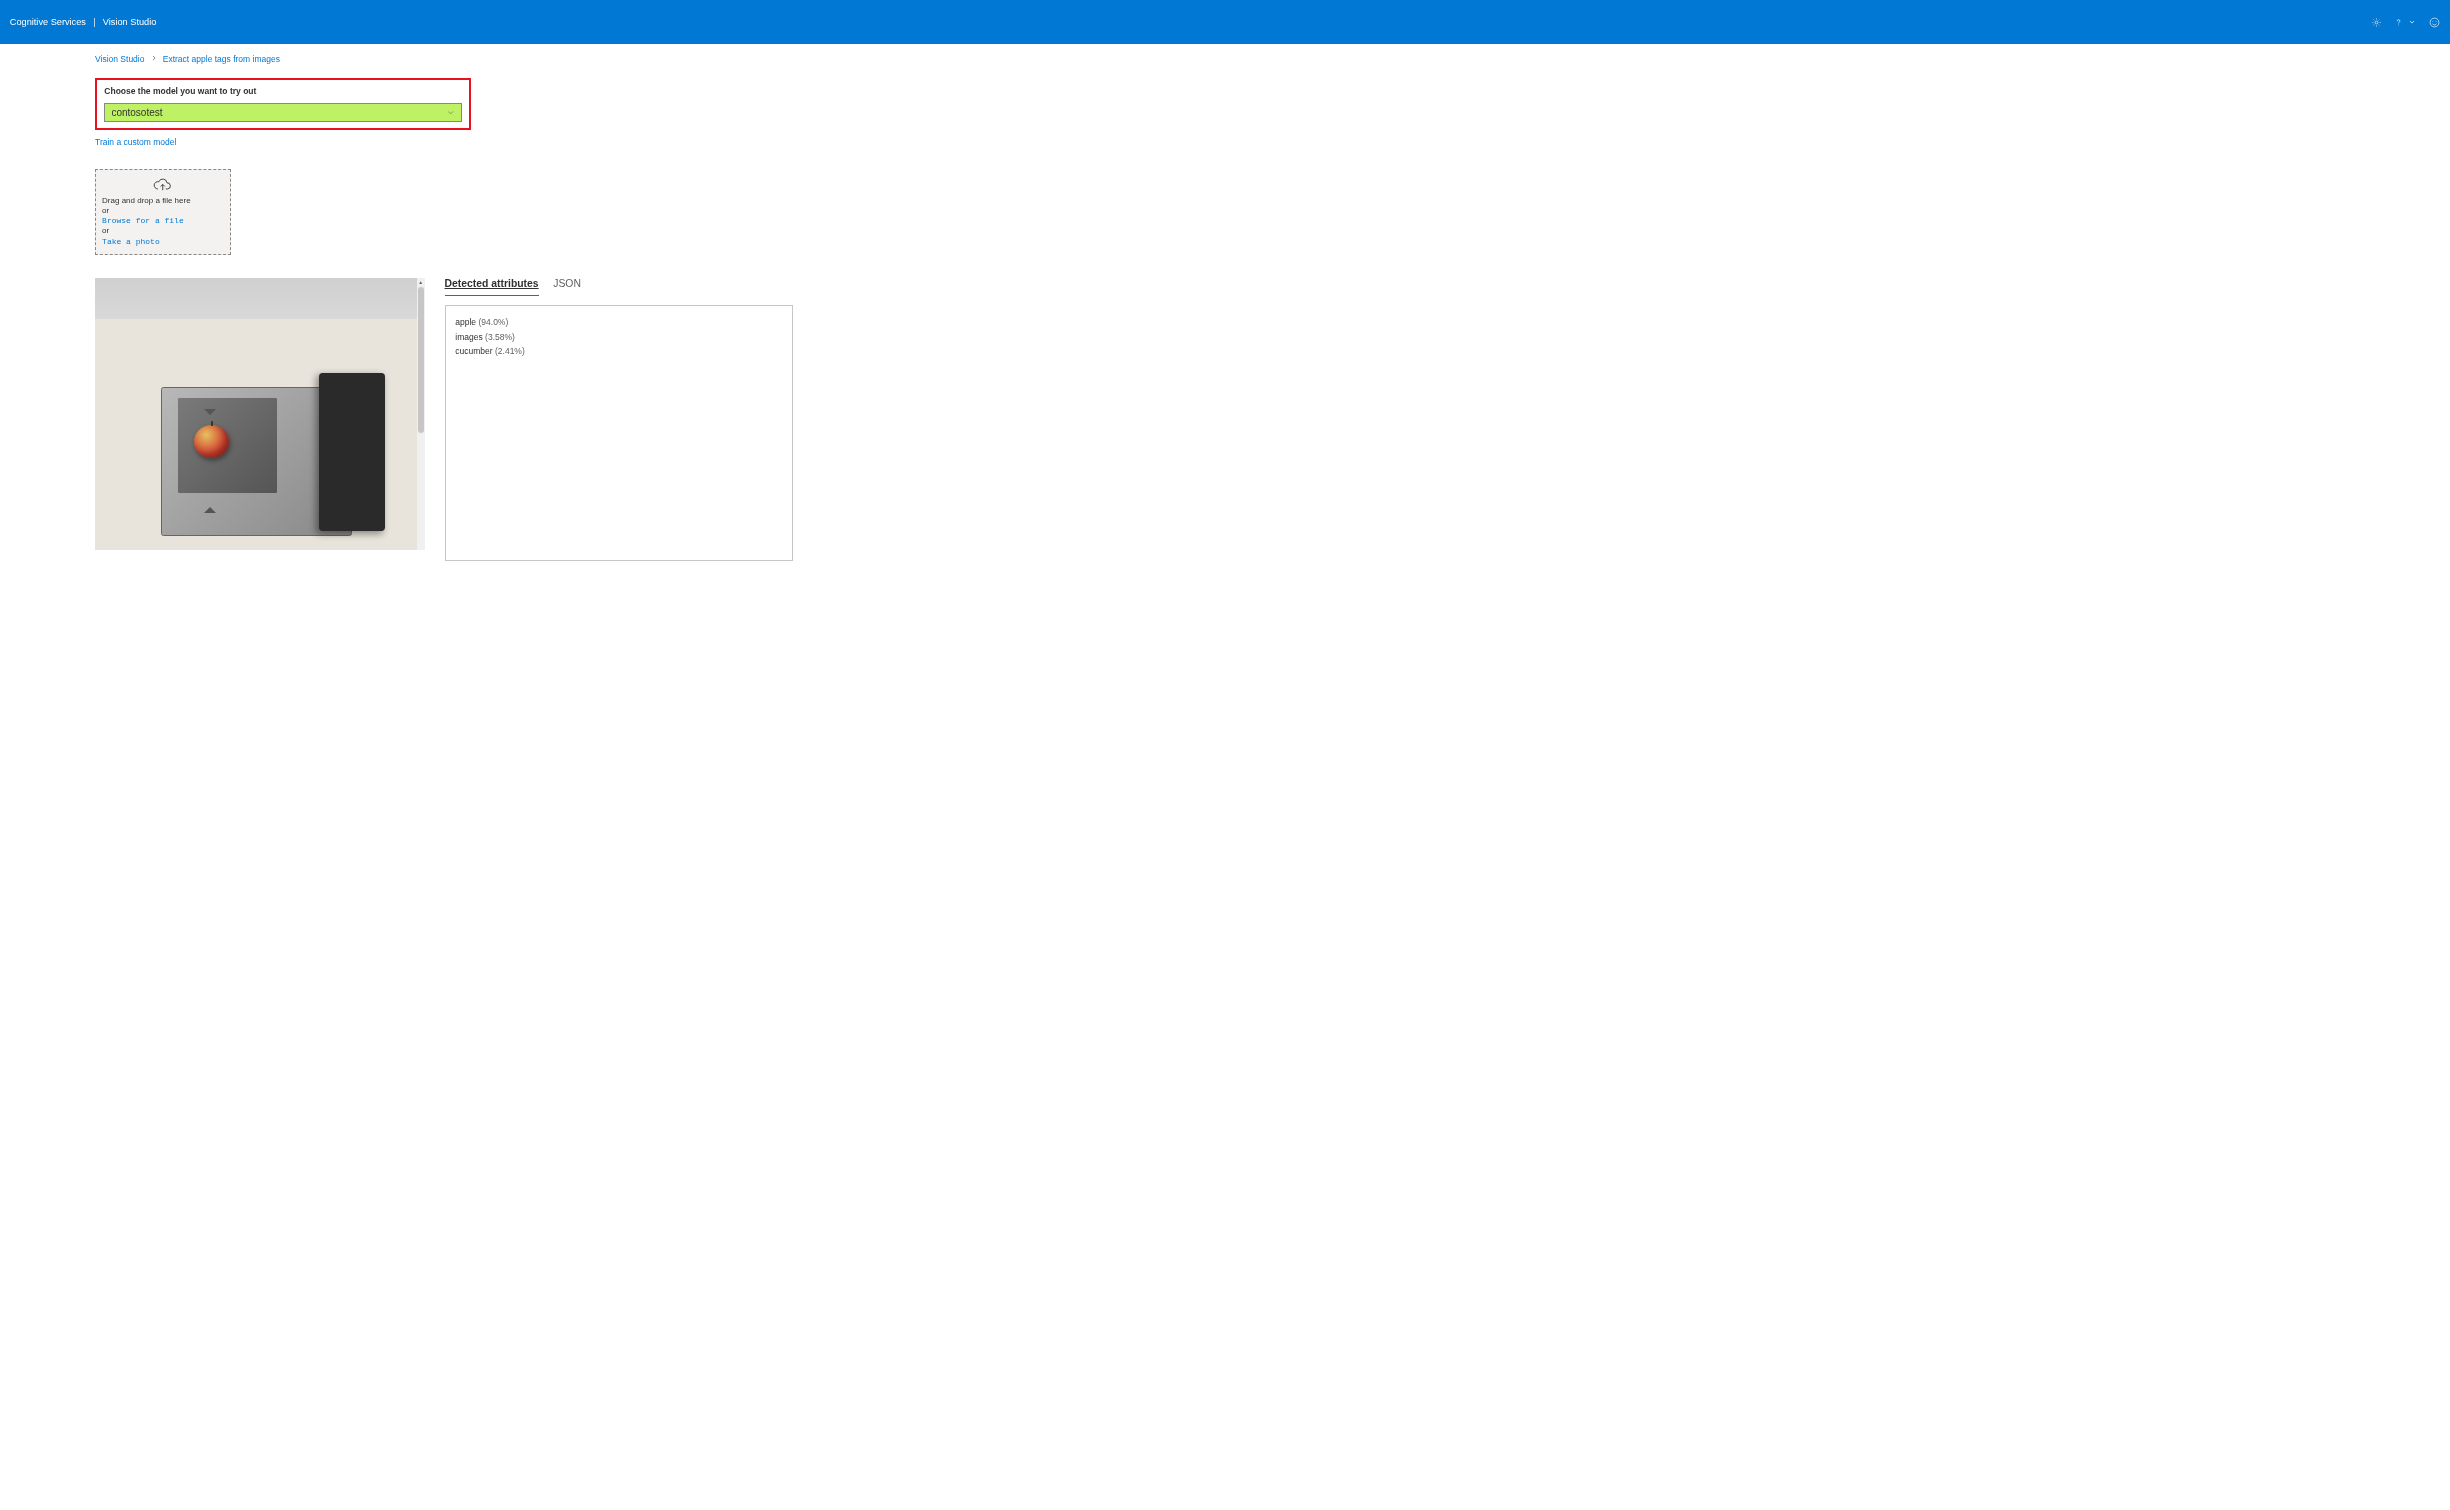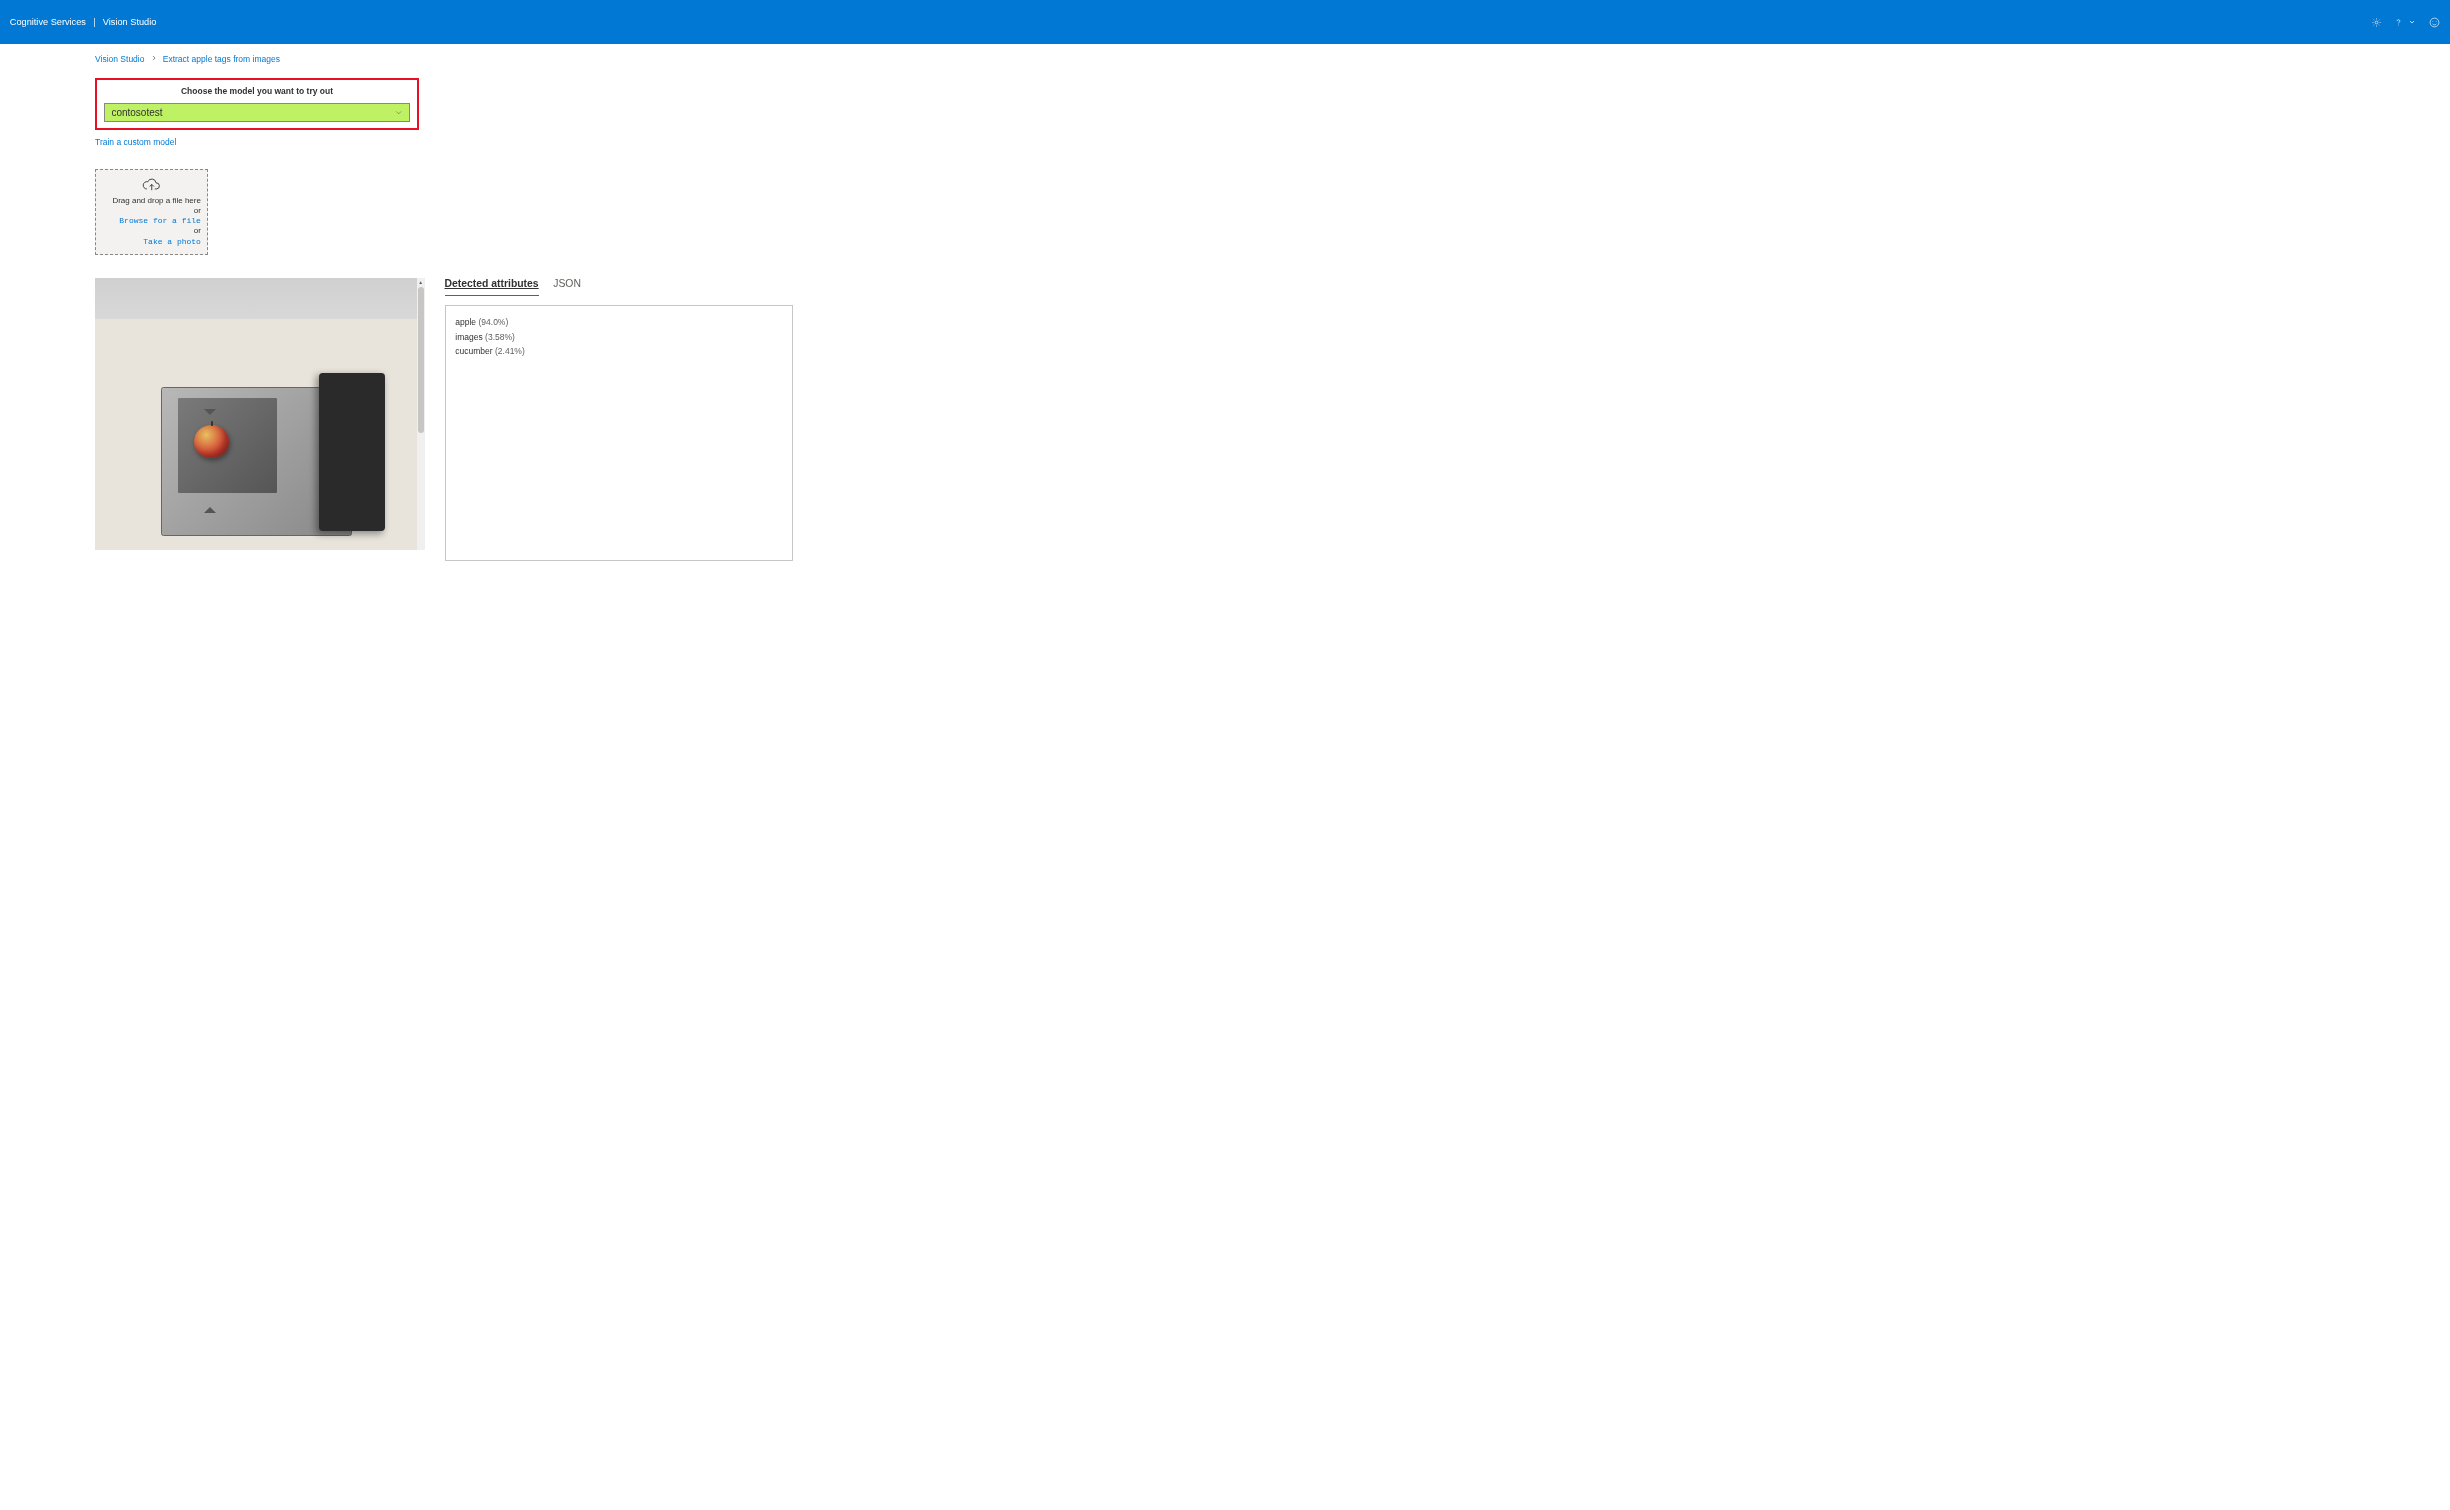--- a/index.html
+++ b/index.html
@@ -65,23 +65,22 @@
       color: #0078d4;
       cursor: pointer;
     }
     .breadcrumb-chevron {
       color: #605e5c;
       font-size: 7.3px;
     }
     .highlight-box {
       border: 2.4px solid #e81123;
       padding: 6.1px 7.3px 6.1px 7.3px;
-      width: 324px;
+      width: 376px;
       margin-bottom: 6.1px;
-      text-align: center;
     }
     .model-label {
       font-size: 8.5px;
       font-weight: 600;
       color: #323130;
       margin-bottom: 6.1px;
       display: block;
     }
     .model-select {
       width: 100%;
@@ -100,24 +99,24 @@
       height: 7.3px;
     }
     .train-link {
       color: #0078d4;
       font-size: 8.5px;
       cursor: pointer;
       display: inline-block;
       margin-bottom: 22px;
     }
     .dropzone {
-      width: 113px;
+      width: 136px;
       border: 0.6px dashed #8a8886;
       background: #f3f2f1;
-      text-align: right;
+      text-align: left;
       padding: 7.3px 6.1px;
       font-size: 8px;
       color: #323130;
     }
     .dropzone-icon {
       display: flex;
       justify-content: center;
       margin-bottom: 3.7px;
     }
     .dropzone .link {

